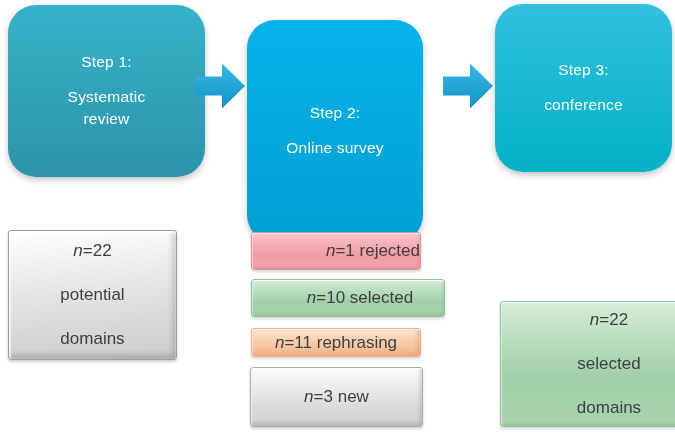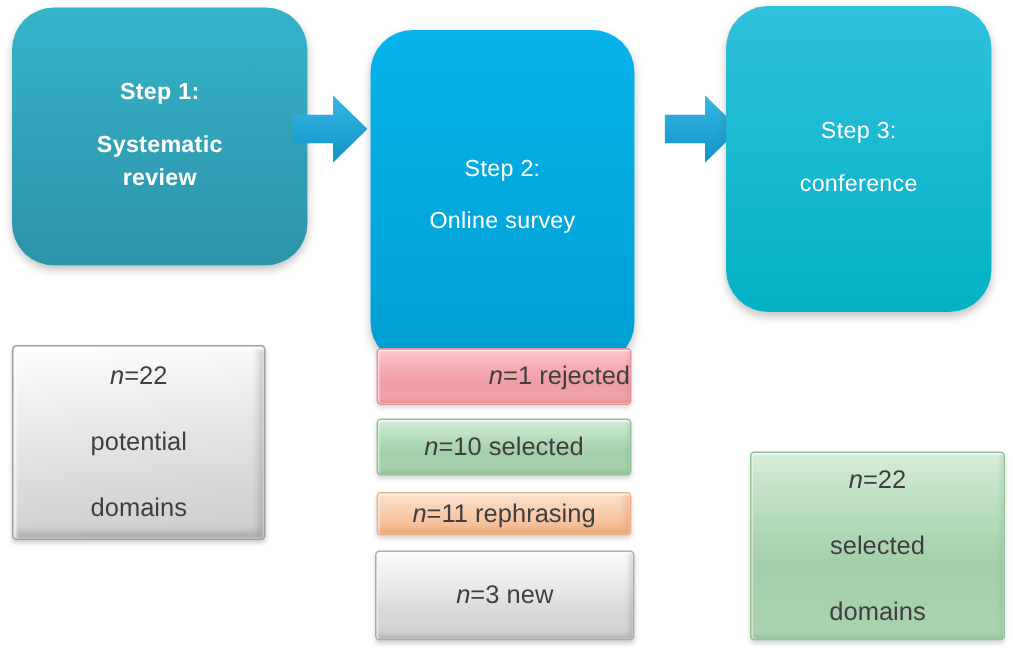--- a/index.html
+++ b/index.html
@@ -68,20 +68,21 @@
     background: linear-gradient(180deg, #fbc9cd 0%, #f4acb3 35%, #ef9da5 60%, #f1a5ac 100%);
     border: 1px solid #e2929b;
     box-shadow: inset 0 1px 1px rgba(255,255,255,0.85), inset 1px 0 1px rgba(255,255,255,0.5),
                 inset -1px -2px 3px rgba(190,80,90,0.25), 0 2px 3px rgba(0,0,0,0.15);
   }
   .nbox.green {
     background: linear-gradient(180deg, #d6edd8 0%, #b4dcba 35%, #a2cfa9 60%, #a8d3ae 100%);
     border: 1px solid #8fc098;
     box-shadow: inset 0 1px 1px rgba(255,255,255,0.85), inset 1px 0 1px rgba(255,255,255,0.5),
                 inset -1px -2px 3px rgba(70,140,85,0.25), 0 2px 3px rgba(0,0,0,0.15);
+    padding-left: 24px;
   }
   .nbox.orange {
     background: linear-gradient(180deg, #fce3d1 0%, #f9d0b2 40%, #f6c3a0 70%, #f3b98f 100%);
     border: 1px solid #eeb084;
     box-shadow: inset 0 1px 1px rgba(255,255,255,0.85), inset 1px 0 1px rgba(255,255,255,0.5),
                 inset -3px -3px 5px rgba(220,130,70,0.35), 0 2px 3px rgba(0,0,0,0.15);
   }
   .nbox.gray {
     background: linear-gradient(180deg, #fbfbfb 0%, #e9e9e9 40%, #d9d9d9 70%, #d3d3d3 100%);
     border: 1px solid #ababab;
@@ -93,37 +94,37 @@
     border: 1px solid #9e9e9e;
     box-shadow: inset 0 2px 2px rgba(255,255,255,0.95), inset 2px 0 2px rgba(255,255,255,0.7),
                 inset -3px -4px 6px rgba(0,0,0,0.2), 0 2px 3px rgba(0,0,0,0.2);
   }
 </style>
 </head>
 <body>
 
 <div class="canvas">
 
-  <div class="step-box s1" style="left:8px; top:5px; width:197px; height:172px;font-weight:bold;">
+  <div class="step-box s1" style="left:8px; top:5px; width:197px; height:172px;">
     <div class="step-title">Step 1:</div>
     <div class="step-line">Systematic</div>
     <div class="step-line">review</div>
   </div>
 
   <div class="arrow" style="left:195px; top:61px;"></div>
 
   <div class="step-box s2" style="left:247px; top:20px; width:176px; height:223px;">
     <div class="step-title">Step 2:</div>
     <div class="step-line">Online survey</div>
     <div class="step-line"></div>
   </div>
 
   <div class="arrow" style="left:443px; top:61px;"></div>
 
-  <div class="step-box s3" style="left:484px; top:4px; width:177px; height:204px;align-items:center;">
+  <div class="step-box s3" style="left:495px; top:4px; width:177px; height:168px;align-items:center;">
     <div class="step-title">Step 3:</div>
     <div class="step-line">conference</div>
   </div>
 
   <div class="nbox graybig" style="left:8px; top:230px; width:167px; height:128px;">
     <div class="nline"><span class="nit">n</span><span>=22</span></div>
     <div class="nline gapline">potential</div>
     <div class="nline gapline">domains</div>
   </div>
 

